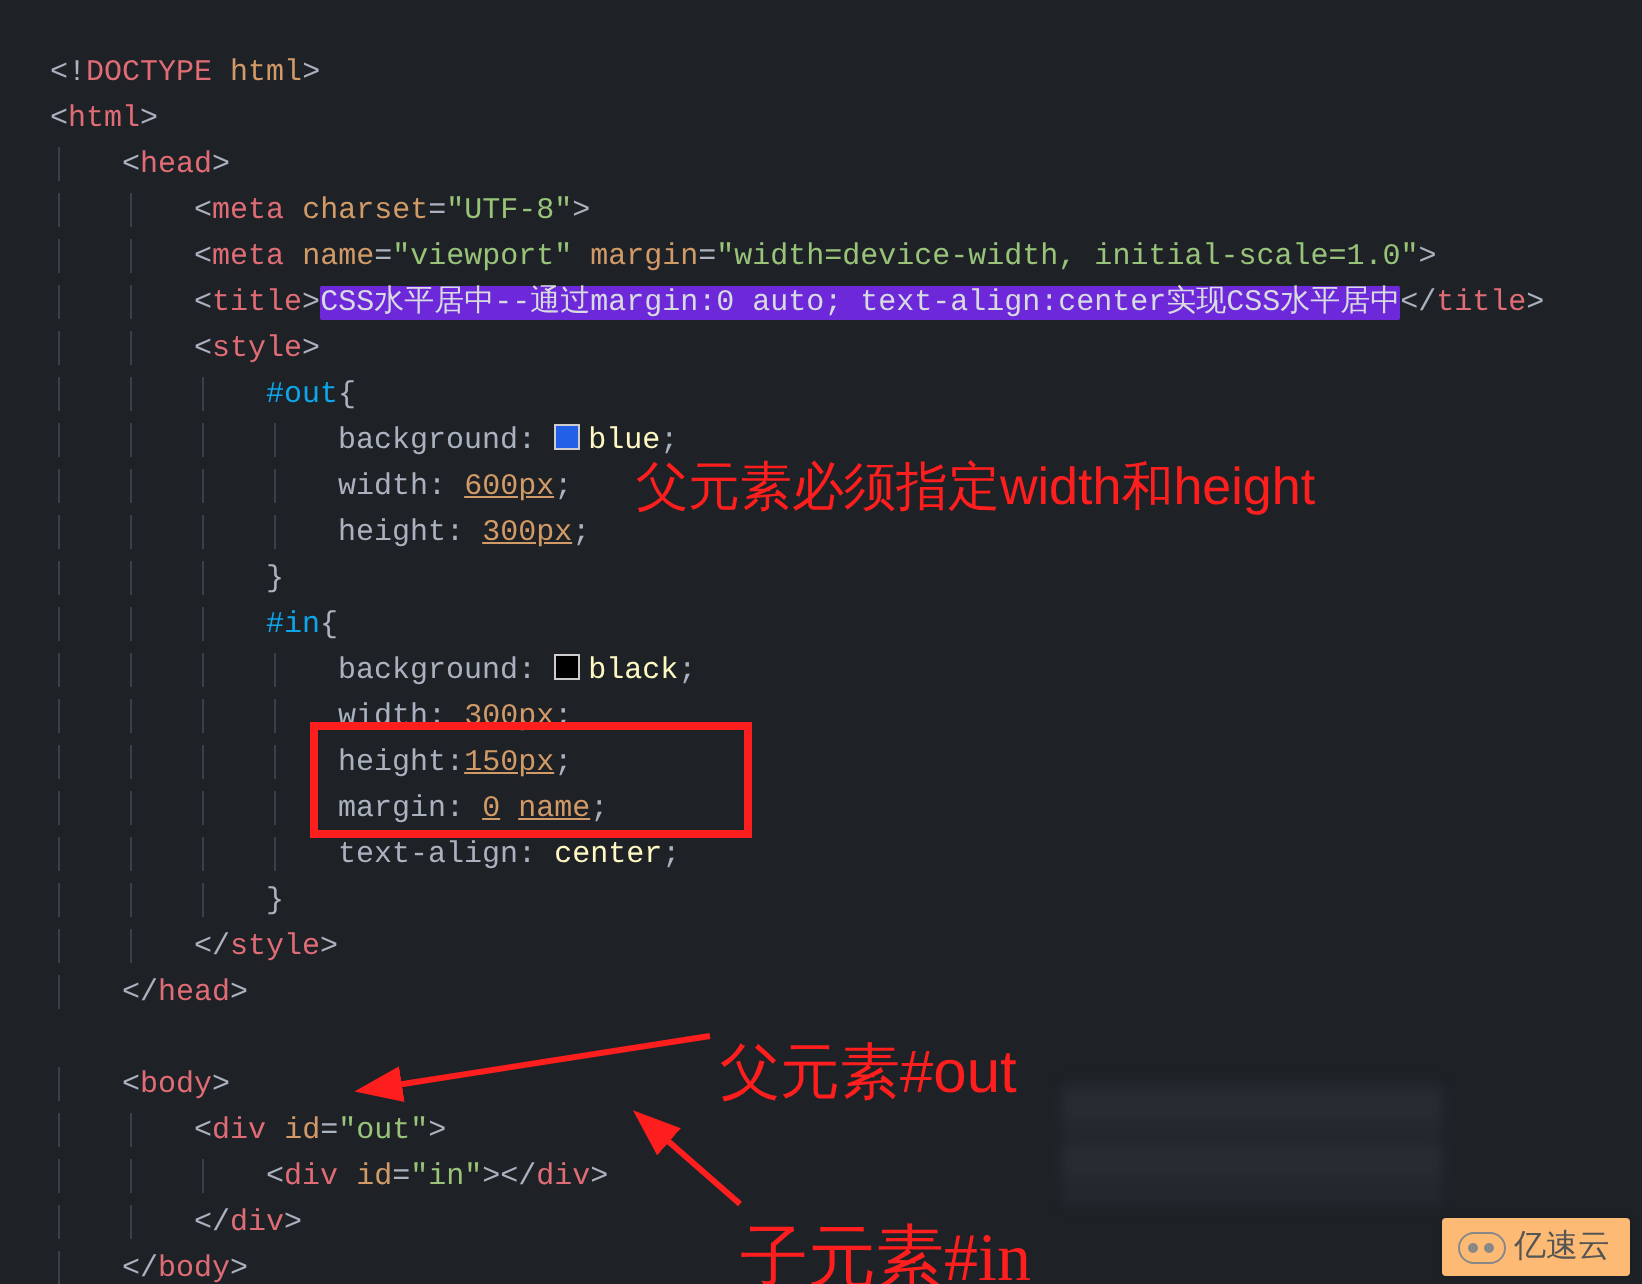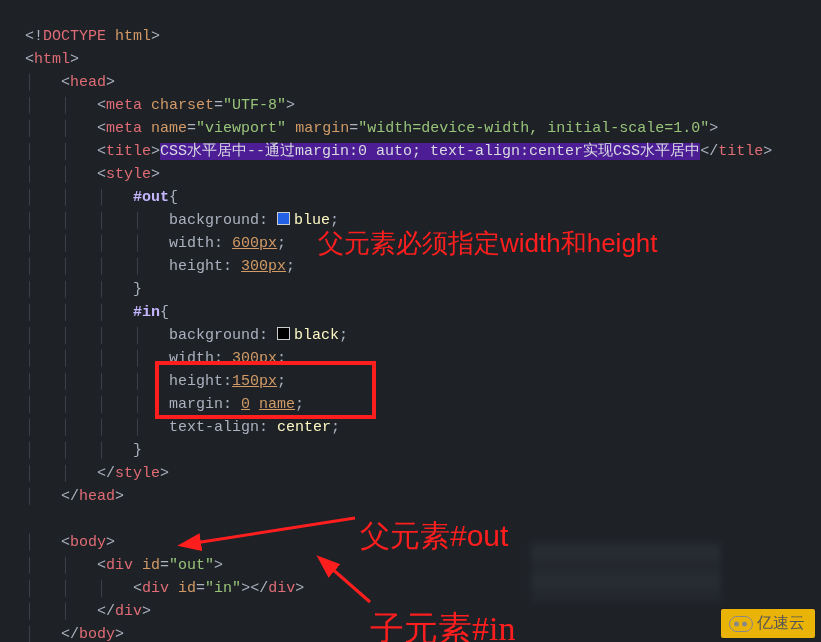--- a/index.html
+++ b/index.html
@@ -17,27 +17,27 @@
   .code-area {
     padding: 2px 0 0 25px;
     line-height: 23px;
     white-space: pre;
     position: relative;
   }
   .c-br   { color: #abb2bf; }      
   .c-tag  { color: #e06c75; }      
   .c-attr { color: #d19a66; }      
   .c-str  { color: #98c379; }      
-  .c-sel  { color: #c4b5fd; font-weight: bold; }      
+  .c-sel  { color: #0ea5e9; }      
   .c-prop { color: #abb2bf; }      
   .c-valc { color: #fef9c3; }      
   .c-valn { color: #d19a66; text-decoration: underline; }      
   .c-punc { color: #abb2bf; }      
 
-  .sel-bg { background: #4c1d95; color: #d7dae0; border-radius: 1px; }
+  .sel-bg { background: #6d28d9; color: #d7dae0; border-radius: 1px; }
 
   .swatch {
     display: inline-block;
     width: 11px;
     height: 11px;
     border: 1px solid #ccc;
     margin-right: 4px;
     vertical-align: -1px;
   }
 
@@ -59,21 +59,21 @@
   svg.arrow {
     position: absolute;
     pointer-events: none;
     overflow: visible;
   }
 
   .watermark {
     position: absolute;
     right: 6px;
     bottom: 4px;
-    background: #eab308;
+    background: #fdba74;
     color: #555;
     font-family: 'Microsoft YaHei', sans-serif;
     font-size: 16px;
     padding: 4px 10px 4px 36px;
     border-radius: 2px;
     box-shadow: 0 0 2px rgba(0,0,0,.2);
   }
   .watermark::before {
     content: "";
     position: absolute;

